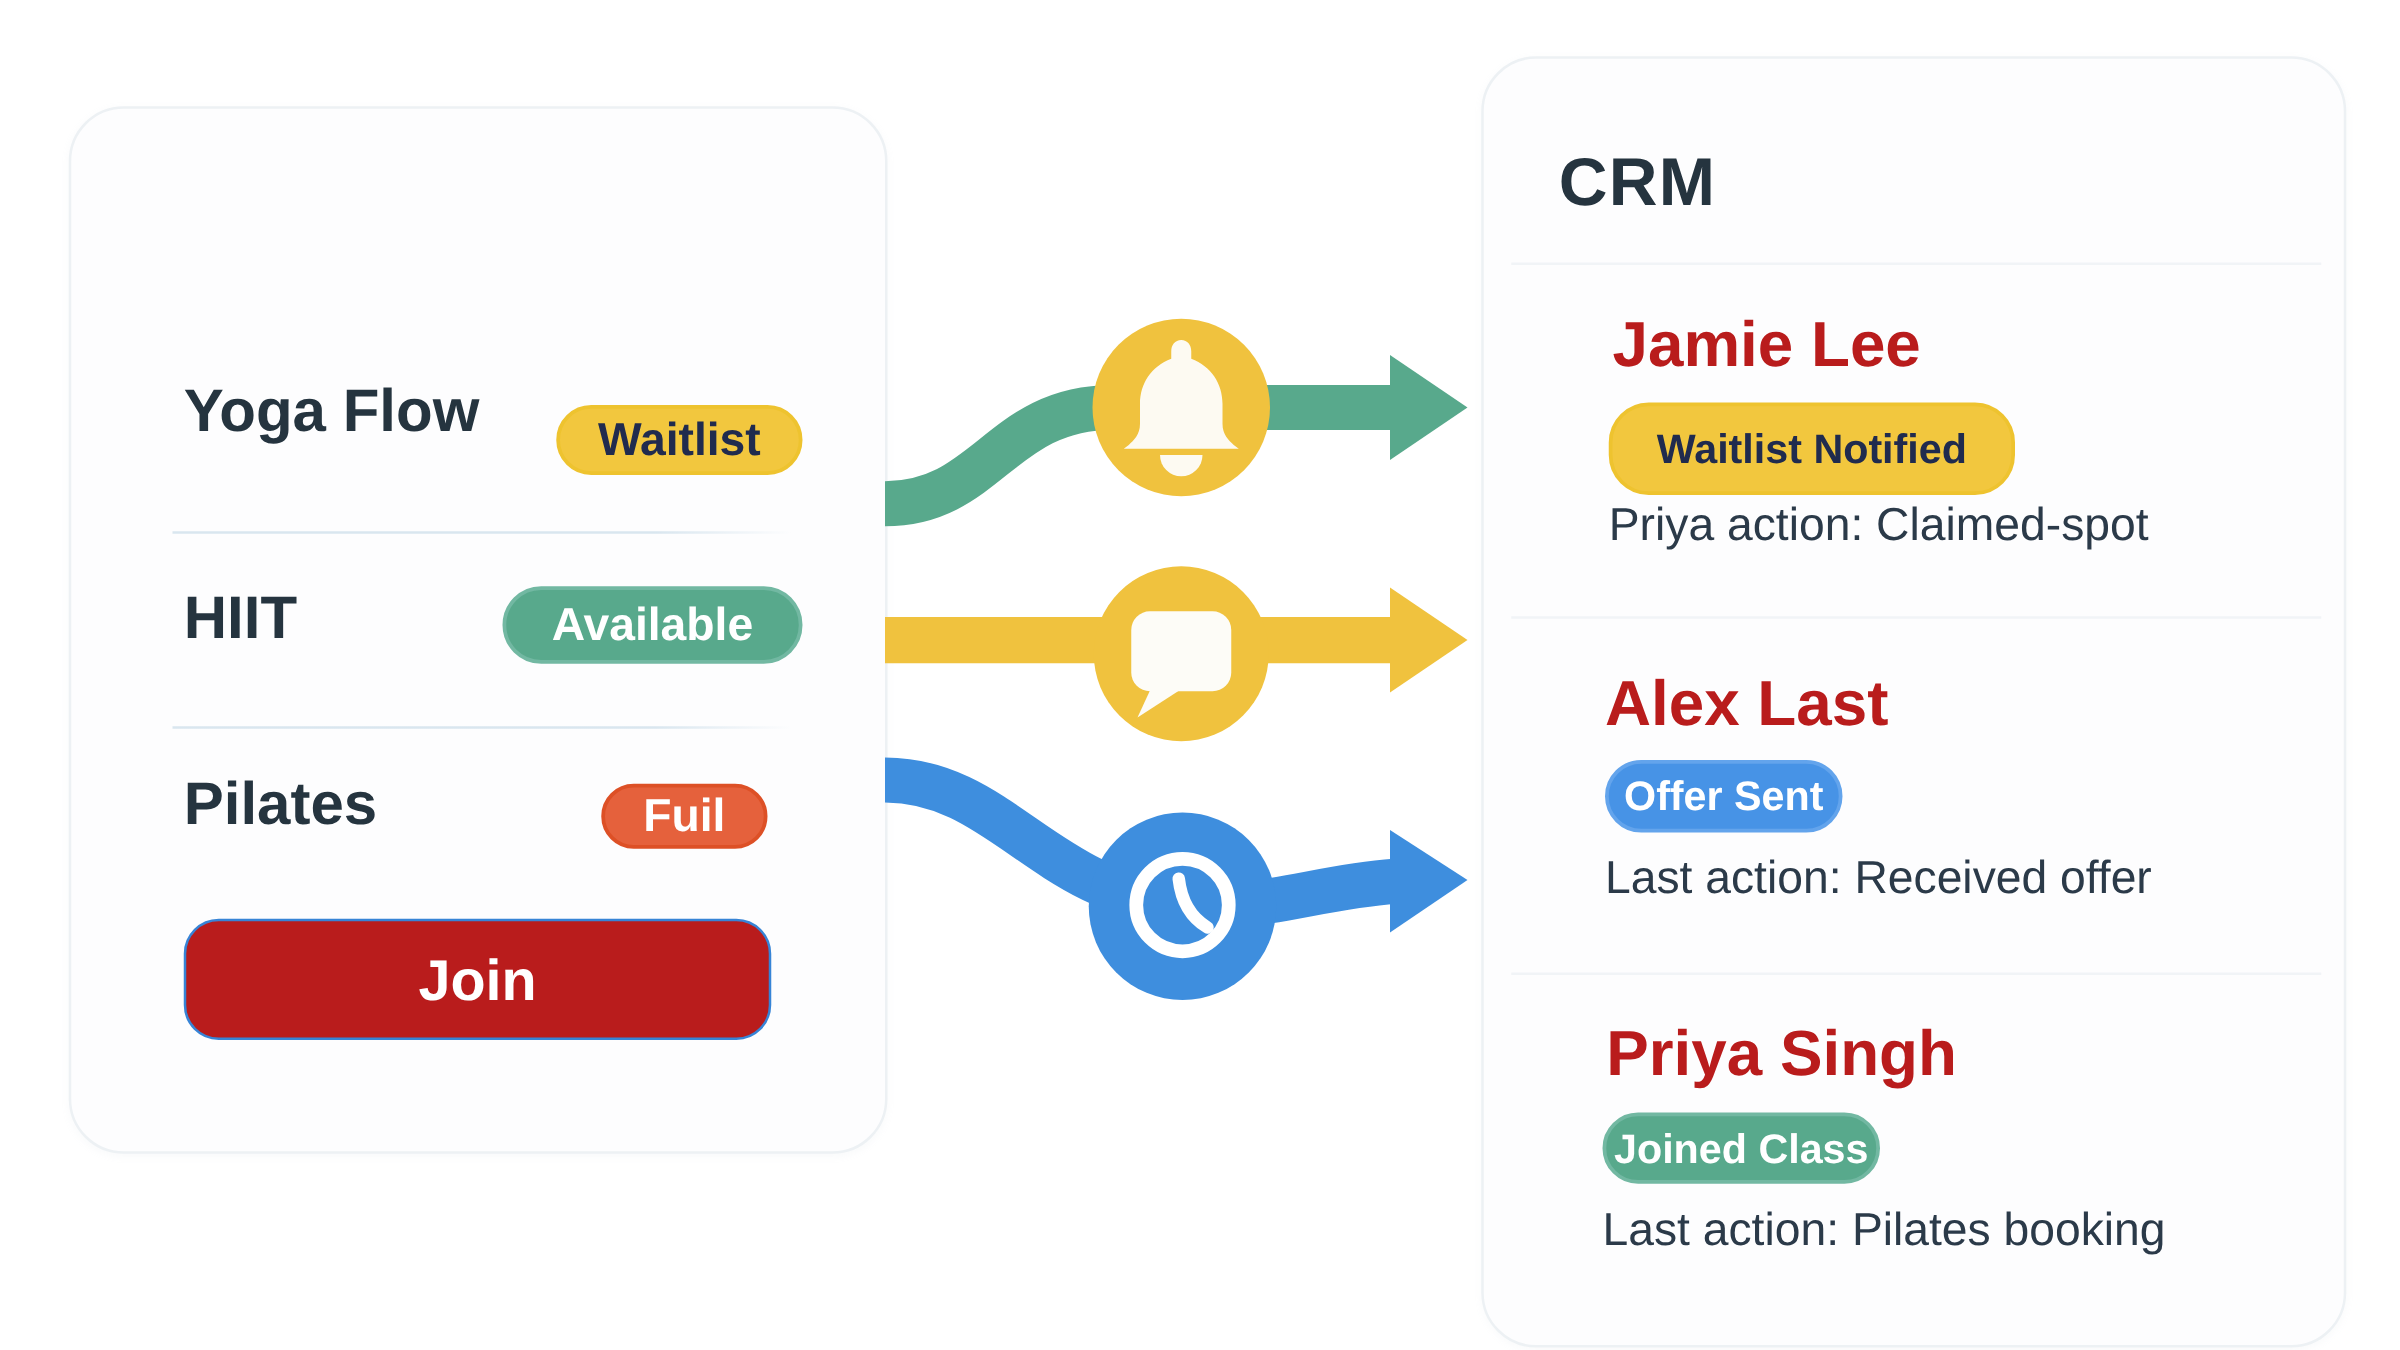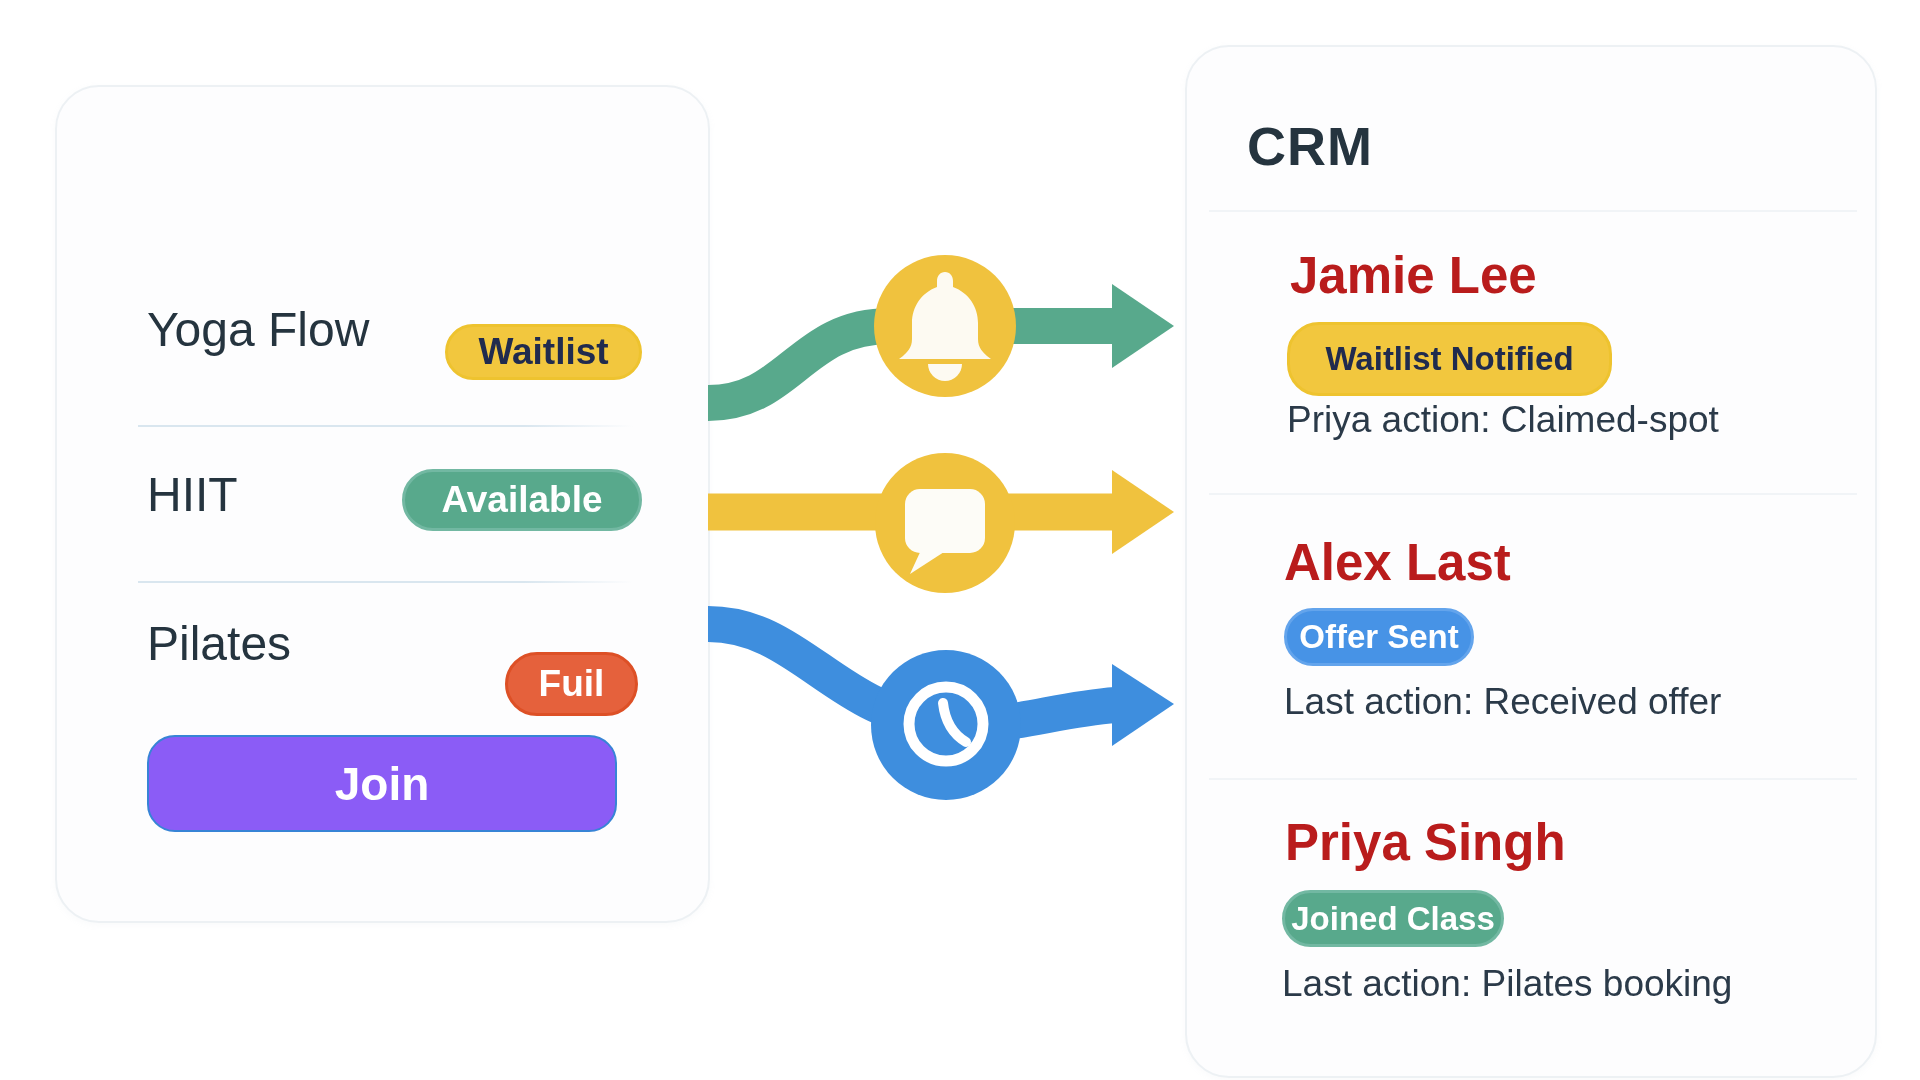--- a/index.html
+++ b/index.html
@@ -16,21 +16,21 @@
   }
   #booking-card{left:55px;top:85px;width:655px;height:838px;}
   #crm-card{left:1185px;top:45px;width:692px;height:1033px;}
   .abs{position:absolute;}
   .panel-title{
     font-weight:bold;color:#25343f;line-height:1;white-space:nowrap;
   }
   #booking-title{left:62px;top:64px;font-size:52px;letter-spacing:1px;}
   #crm-title{left:60px;top:72px;font-size:54px;letter-spacing:1px;}
   .row-name{
-    position:absolute;font-weight:normal;color:#25343f;
+    position:absolute;font-weight:bold;color:#25343f;
     font-size:48px;line-height:1;white-space:nowrap;
   }
   .contact-name{
     position:absolute;font-weight:bold;color:#b91c1c;
     font-size:51px;line-height:1;white-space:nowrap;
   }
   .last-action{
     position:absolute;font-size:37px;color:#2b3a49;
     line-height:1.1;white-space:nowrap;
   }
@@ -47,21 +47,21 @@
   .badge-blue{background:#4793e6;color:#ffffff;border:3px solid #63a4ec;}
   .divider{
     position:absolute;height:2px;
     background:linear-gradient(to right,#d9e6ef 0%,#d9e6ef 78%,rgba(217,230,239,0) 100%);
   }
   .divider-faint{
     position:absolute;height:2px;background:#f1f4f7;
   }
   #join-button{
     position:absolute;left:90px;top:648px;width:470px;height:97px;
-    background:#8b5cf6;border:2px solid #3а86d6;border:2px solid #3784d6;
+    background:#b91c1c;border:2px solid #3а86d6;border:2px solid #3784d6;
     border-radius:28px;box-sizing:border-box;
     display:flex;align-items:center;justify-content:center;
     color:#ffffff;font-weight:bold;font-size:46px;cursor:pointer;
   }
   #flow-overlay{
     position:absolute;left:0;top:0;width:1920px;height:1080px;
     pointer-events:none;z-index:5;
   }
 </style>
 </head>
@@ -76,21 +76,21 @@
   <div class="divider" style="left:81px;top:338px;width:495px;"></div>
 
   <div>
     <div class="row-name" style="left:90px;top:384px;">HIIT</div>
     <div class="badge badge-green badge-lg" style="left:345px;top:382px;width:240px;height:62px;">Available</div>
   </div>
   <div class="divider" style="left:81px;top:494px;width:495px;"></div>
 
   <div>
     <div class="row-name" style="left:90px;top:533px;">Pilates</div>
-    <div class="badge badge-red badge-lg" style="left:448px;top:540px;width:133px;height:64px;margin-top:25px;">Fuil</div>
+    <div class="badge badge-red badge-lg" style="left:424px;top:540px;width:133px;height:52px;">Fuil</div>
   </div>
 
   <div id="join-button">Join</div>
 </div>
 
 <div class="card" id="crm-card">
   <div class="abs panel-title" id="crm-title">CRM</div>
   <div class="divider-faint" style="left:22px;top:163px;width:648px;"></div>
 
   <div>

